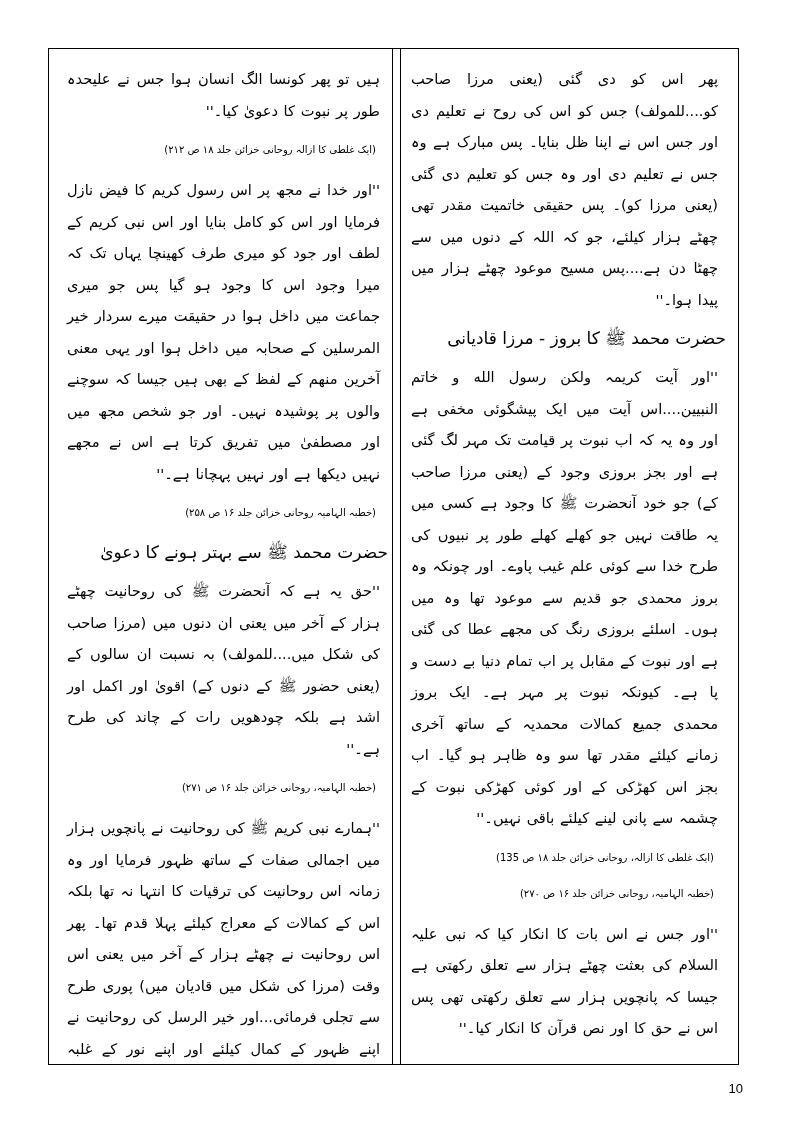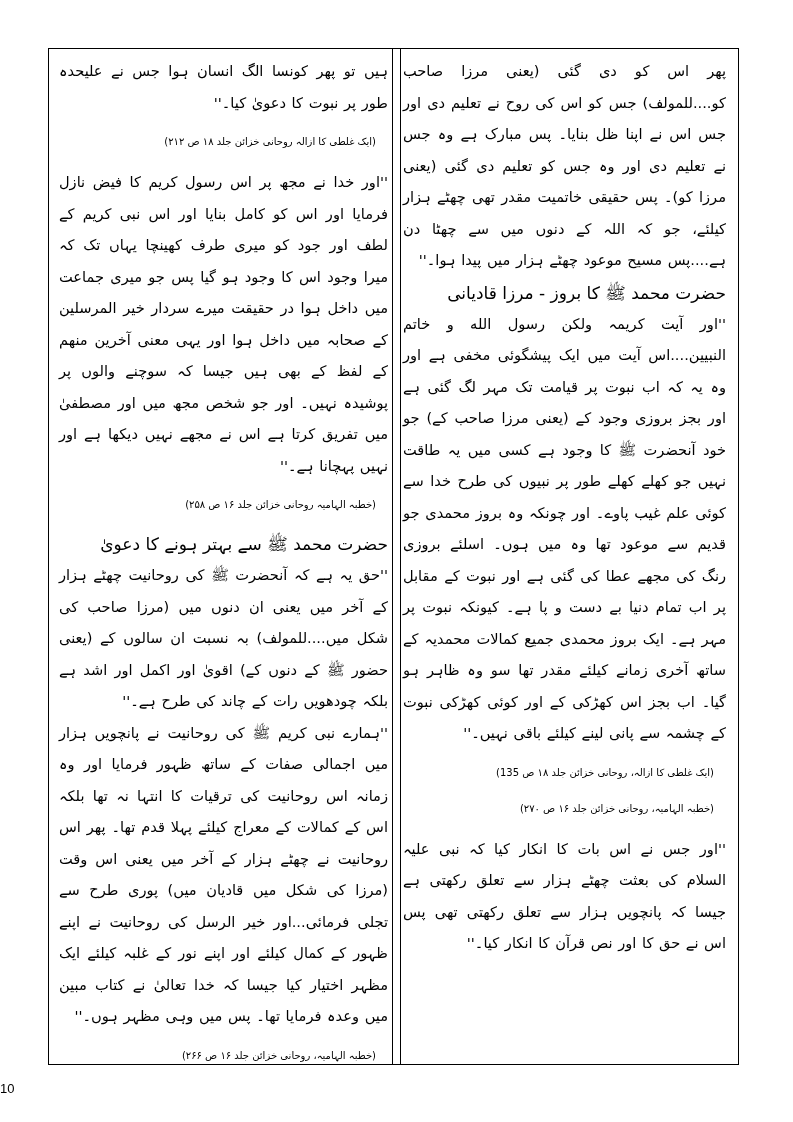--- a/index.html
+++ b/index.html
@@ -4,25 +4,25 @@
 <style>
   html, body { margin:0; padding:0; background:#ffffff; }
   body { width:793px; height:1122px; position:relative; overflow:hidden; font-family:"DejaVu Sans", sans-serif; color:#000; }
   .col {
     position:absolute; top:48px; height:1017px; box-sizing:border-box;
     border:1.3px solid #000; direction:rtl; text-align:justify;
     padding:6px 12px 0 10px; overflow:hidden;
   }
   #col-right { left:392px; width:347px; }
   #col-left  { left:48px;  width:353px; }
-  .line-block { font-size:14.6px; line-height:31.5px; margin:0; word-spacing:1px; }
+  .line-block { font-size:14.6px; line-height:31.5px; margin:8px; word-spacing:1px; }
   .ref { font-size:10px; line-height:24px; margin:12px; }
   .heading { font-size:17px; font-weight:normal; line-height:30px; margin:2px 0 0 0; text-align:right; }
   #page-number {
-    position:absolute; top:1081px; left:0; width:743px; text-align:left;
+    position:absolute; top:1081px; left:0; width:743px; text-align:right;
     font-family:"Liberation Sans", sans-serif; font-size:13px; color:#000;
   }
 </style>
 </head>
 <body>
 
 <div id="col-right" class="col">
     <p class="line-block">پھر اس کو دی گئی (یعنی مرزا صاحب کو....للمولف) جس کو اس کی روح نے تعلیم دی اور جس اس نے اپنا ظل بنایا۔ پس مبارک ہے وہ جس نے تعلیم دی اور وہ جس کو تعلیم دی گئی (یعنی مرزا کو)۔ پس حقیقی خاتمیت مقدر تھی چھٹے ہزار کیلئے، جو کہ اللہ کے دنوں میں سے چھٹا دن ہے....پس مسیح موعود چھٹے ہزار میں پیدا ہوا۔''</p>
     <p class="heading">حضرت محمد ﷺ کا بروز - مرزا قادیانی</p>
     <p class="line-block">''اور آیت کریمہ ولکن رسول الله و خاتم النبیین....اس آیت میں ایک پیشگوئی مخفی ہے اور وہ یہ کہ اب نبوت پر قیامت تک مہر لگ گئی ہے اور بجز بروزی وجود کے (یعنی مرزا صاحب کے) جو خود آنحضرت ﷺ کا وجود ہے کسی میں یہ طاقت نہیں جو کھلے کھلے طور پر نبیوں کی طرح خدا سے کوئی علم غیب پاوے۔ اور چونکہ وہ بروز محمدی جو قدیم سے موعود تھا وہ میں ہوں۔ اسلئے بروزی رنگ کی مجھے عطا کی گئی ہے اور نبوت کے مقابل پر اب تمام دنیا بے دست و پا ہے۔ کیونکہ نبوت پر مہر ہے۔ ایک بروز محمدی جمیع کمالات محمدیہ کے ساتھ آخری زمانے کیلئے مقدر تھا سو وہ ظاہر ہو گیا۔ اب بجز اس کھڑکی کے اور کوئی کھڑکی نبوت کے چشمہ سے پانی لینے کیلئے باقی نہیں۔''</p>
@@ -30,17 +30,18 @@
     <p class="ref">(خطبہ الہامیہ، روحانی خزائن جلد ۱۶ ص ۲۷۰)</p>
     <p class="line-block">''اور جس نے اس بات کا انکار کیا کہ نبی علیہ السلام کی بعثت چھٹے ہزار سے تعلق رکھتی ہے جیسا کہ پانچویں ہزار سے تعلق رکھتی تھی پس اس نے حق کا اور نص قرآن کا انکار کیا۔''</p>
   </div>
 <div id="col-left" class="col">
     <p class="line-block">ہیں تو پھر کونسا الگ انسان ہوا جس نے علیحدہ طور پر نبوت کا دعویٰ کیا۔''</p>
     <p class="ref">(ایک غلطی کا ازالہ روحانی خزائن جلد ۱۸ ص ۲۱۲)</p>
     <p class="line-block">''اور خدا نے مجھ پر اس رسول کریم کا فیض نازل فرمایا اور اس کو کامل بنایا اور اس نبی کریم کے لطف اور جود کو میری طرف کھینچا یہاں تک کہ میرا وجود اس کا وجود ہو گیا پس جو میری جماعت میں داخل ہوا در حقیقت میرے سردار خیر المرسلین کے صحابہ میں داخل ہوا اور یہی معنی آخرین منھم کے لفظ کے بھی ہیں جیسا کہ سوچنے والوں پر پوشیدہ نہیں۔ اور جو شخص مجھ میں اور مصطفیٰ میں تفریق کرتا ہے اس نے مجھے نہیں دیکھا ہے اور نہیں پہچانا ہے۔''</p>
     <p class="ref">(خطبہ الہامیہ روحانی خزائن جلد ۱۶ ص ۲۵۸)</p>
     <p class="heading">حضرت محمد ﷺ سے بہتر ہونے کا دعویٰ</p>
     <p class="line-block">''حق یہ ہے کہ آنحضرت ﷺ کی روحانیت چھٹے ہزار کے آخر میں یعنی ان دنوں میں (مرزا صاحب کی شکل میں....للمولف) بہ نسبت ان سالوں کے (یعنی حضور ﷺ کے دنوں کے) اقویٰ اور اکمل اور اشد ہے بلکہ چودھویں رات کے چاند کی طرح ہے۔''</p>
+    <p class="ref">(خطبہ الہامیہ، روحانی خزائن جلد ۱۶ ص ۲۷۱)</p>
     <p class="line-block">''ہمارے نبی کریم ﷺ کی روحانیت نے پانچویں ہزار میں اجمالی صفات کے ساتھ ظہور فرمایا اور وہ زمانہ اس روحانیت کی ترقیات کا انتہا نہ تھا بلکہ اس کے کمالات کے معراج کیلئے پہلا قدم تھا۔ پھر اس روحانیت نے چھٹے ہزار کے آخر میں یعنی اس وقت (مرزا کی شکل میں قادیان میں) پوری طرح سے تجلی فرمائی...اور خیر الرسل کی روحانیت نے اپنے ظہور کے کمال کیلئے اور اپنے نور کے غلبہ کیلئے ایک مظہر اختیار کیا جیسا کہ خدا تعالیٰ نے کتاب مبین میں وعدہ فرمایا تھا۔ پس میں وہی مظہر ہوں۔''</p>
     <p class="ref">(خطبہ الہامیہ، روحانی خزائن جلد ۱۶ ص ۲۶۶)</p>
     <p class="line-block">''اور ظاہر ہے کہ فتح مبین کا وقت ہمارے نبی کریم (ﷺ) کے زمانے میں گذر گیا اور دوسری فتح باقی رہی کہ پہلے غلبے سے بہت بڑی اور زیادہ ظاہر اور مقدر تھا کہ اس کا وقت مسیح موعود (مرزا غلام احمد قادیانی) کا وقت ہو۔''</p>
   </div>
 <div id="page-number">10</div>
 
 </body></html>

